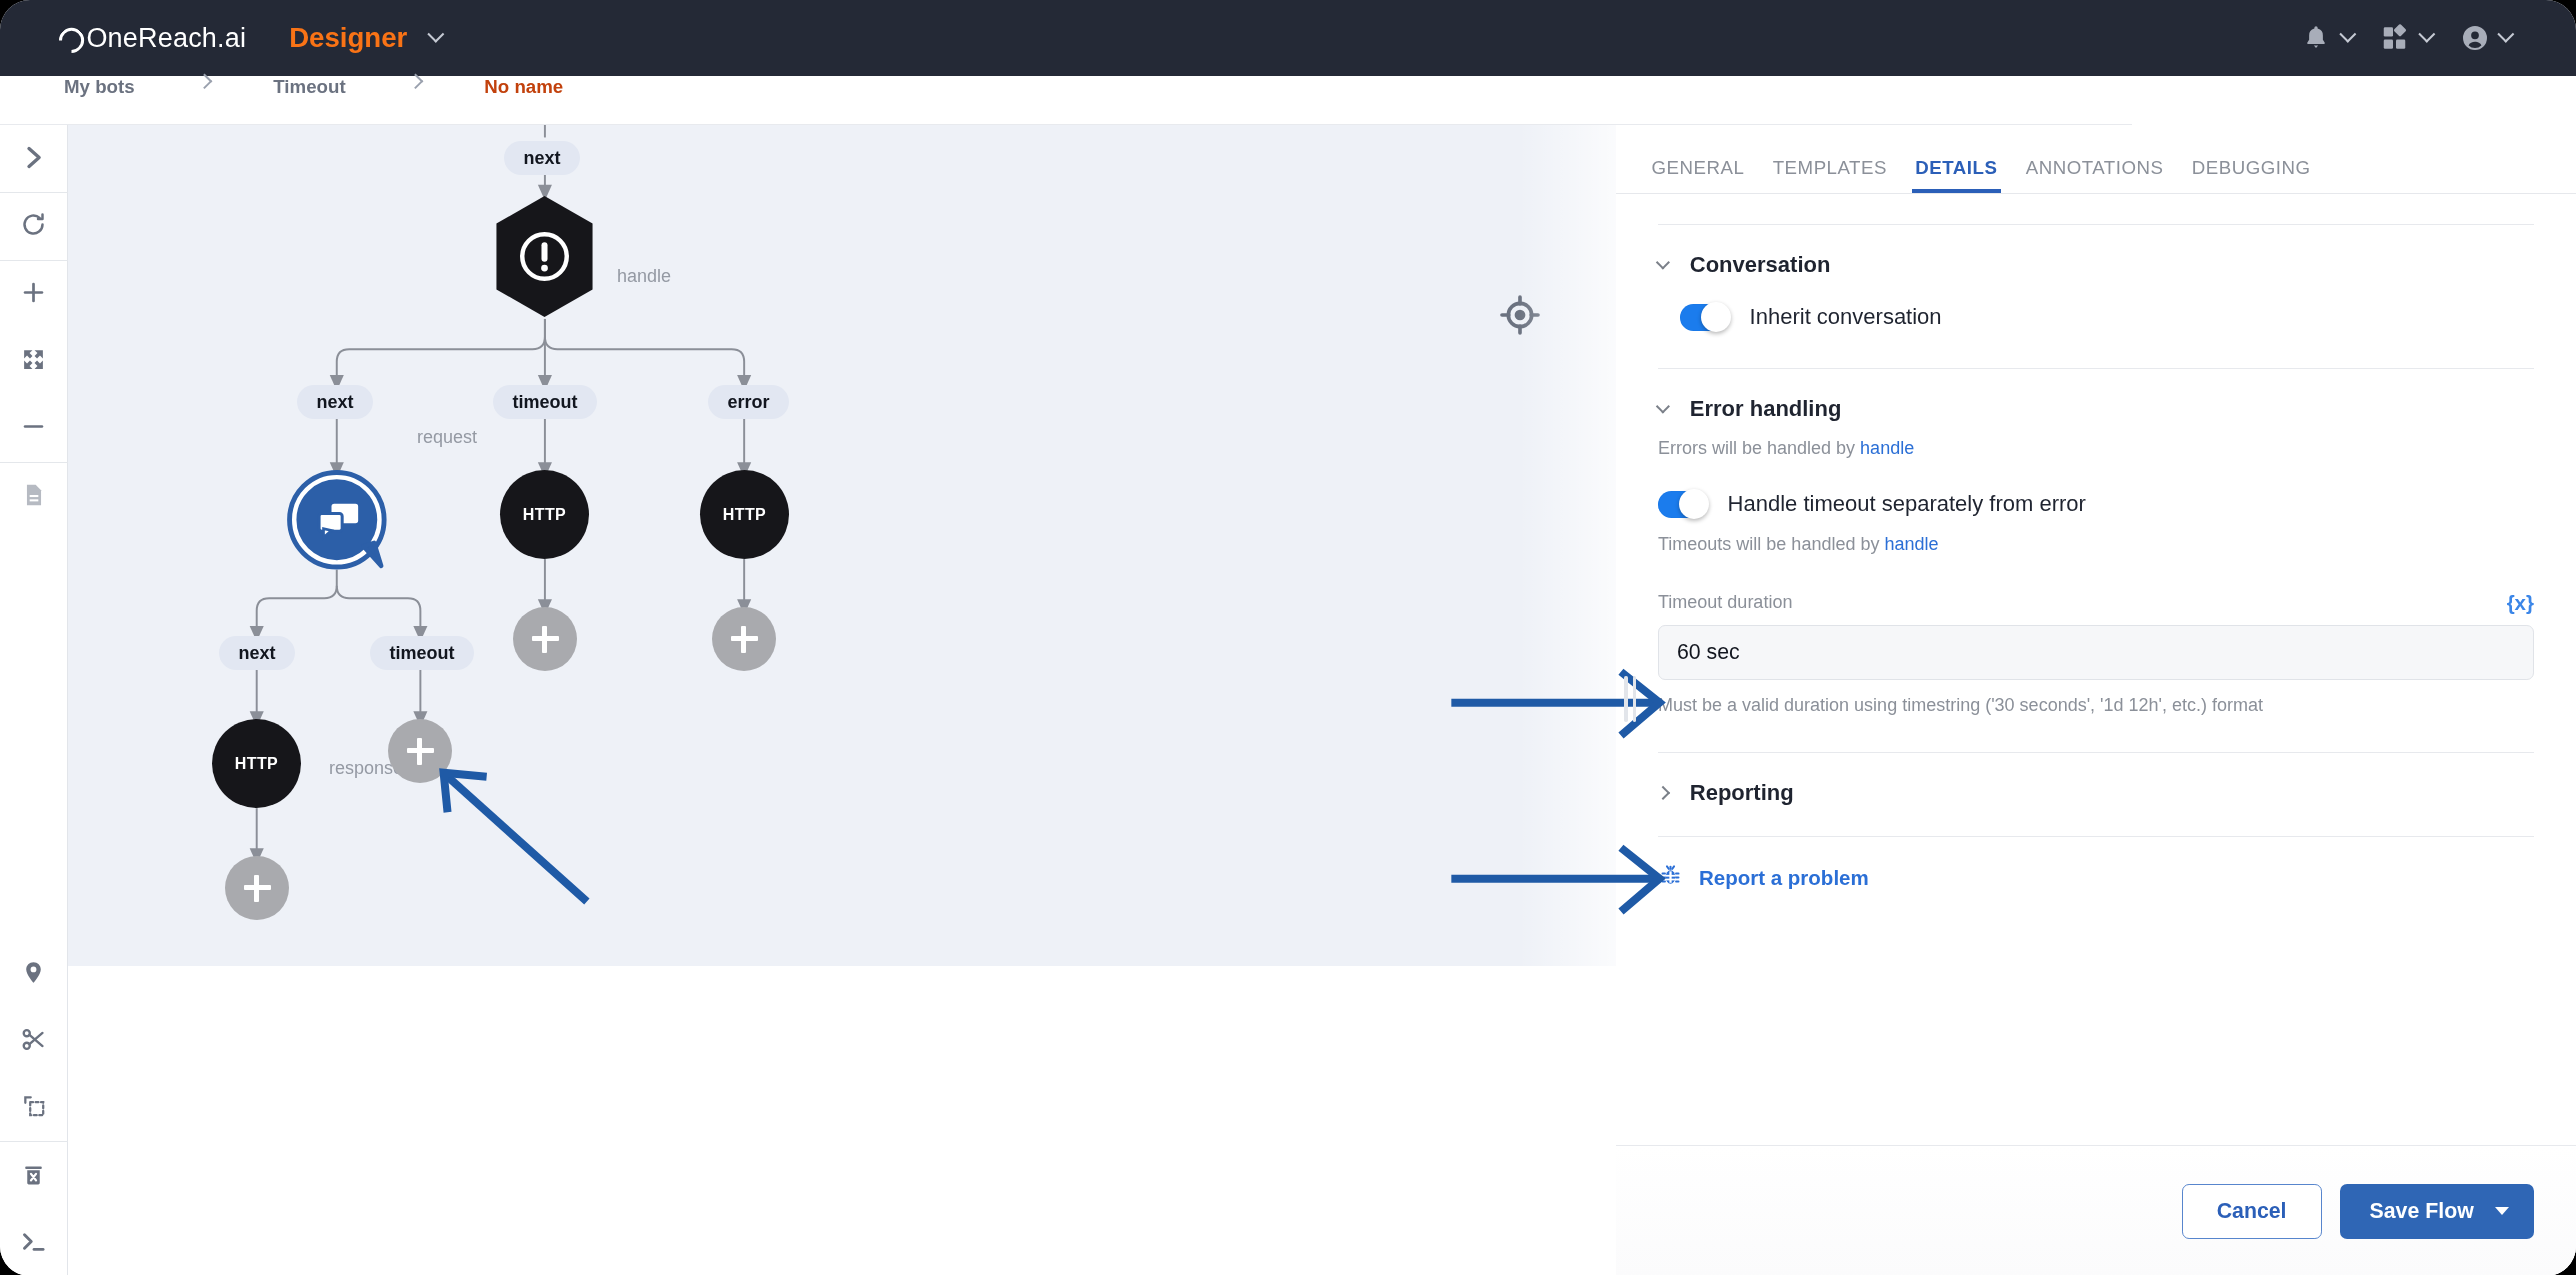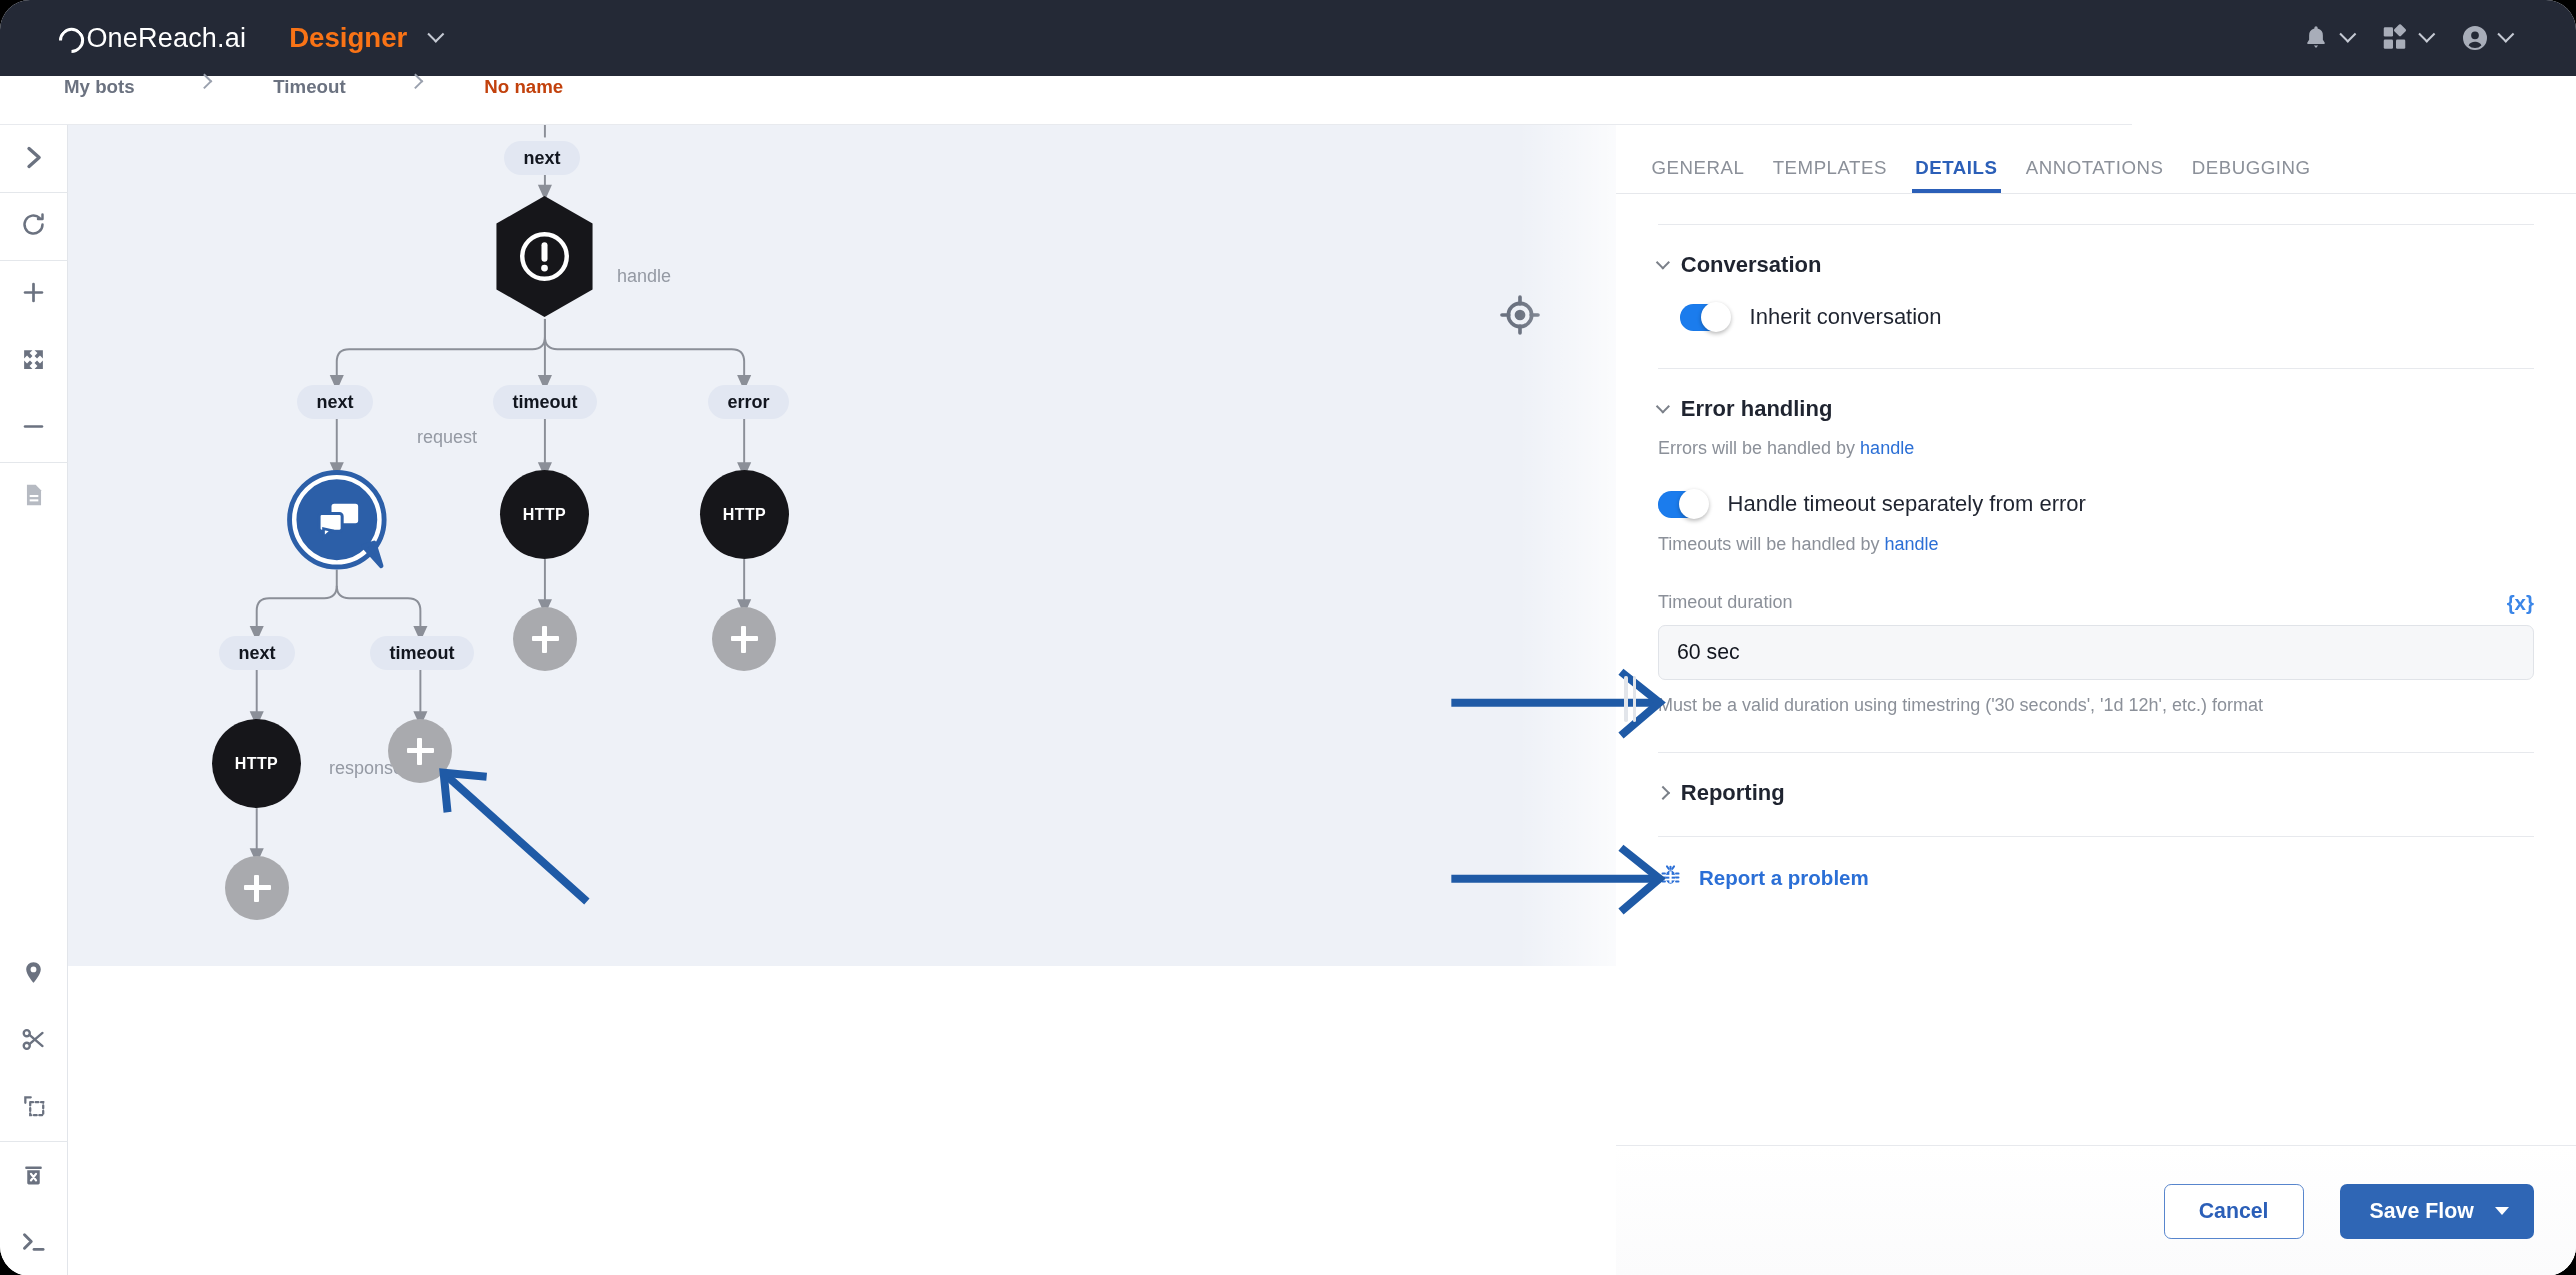--- a/index.html
+++ b/index.html
@@ -151,21 +151,21 @@
     content:""; position:absolute; left:10.7px; right:10.7px; bottom:0;
     height:3.6px; background:#2b5fb8;
   }
   .panel-body {
     position:absolute; left:0; top:70px; width:960px; height:957px;
     padding: 0 42px;
     overflow:hidden;
   }
   .hr { height:0.9px; background:#e7e9ed; }
   .sec-head {
-    display:flex; align-items:center; gap:13px;
+    display:flex; align-items:center; gap:22px;
     font-size:22px; font-weight:700; color:#1f2430;
     cursor:pointer; user-select:none;
   }
   .caret-d {
     width:9.8px; height:9.8px; border-right:2.3px solid #7b8089; border-bottom:2.3px solid #7b8089;
     transform: rotate(45deg) translate(-1.8px,-1.8px);
   }
   .caret-r {
     width:9.8px; height:9.8px; border-right:2.3px solid #7b8089; border-bottom:2.3px solid #7b8089;
     transform: rotate(-45deg);
@@ -195,21 +195,21 @@
   }
   .report {
     display:flex; align-items:center; gap:16px;
     color:#2b6fd6; font-size:20.5px; font-weight:700; cursor:pointer;
   }
   .panel-footer {
     position:absolute; left:0; bottom:0; width:960px; height:131px;
     border-top:0.9px solid #e7e9ed;
     background: linear-gradient(180deg,#ffffff 0%, #fbfbfc 100%);
     display:flex; align-items:center; justify-content:flex-end;
-    padding-right: 42px; gap: 36px;
+    padding-right: 42px; gap: 18px;
   }
   .btn {
     height:55px; border-radius:7.1px; font-size:21.3px; font-weight:700;
     display:flex; align-items:center; justify-content:center; cursor:pointer;
     font-family:"Liberation Sans", sans-serif;
   }
   .btn-ghost { background:#fff; color:#2b5fb8; border:1.3px solid #5785cd; padding: 0 34px; }
   .btn-primary { background:#2f66b5; color:#fff; border:none; padding: 0 25px 0 30px; gap:21.3px; }
   .btn-caret { width:0;height:0;border-left:7.1px solid transparent;border-right:7.1px solid transparent;border-top:8px solid #fff;}
 </style>

